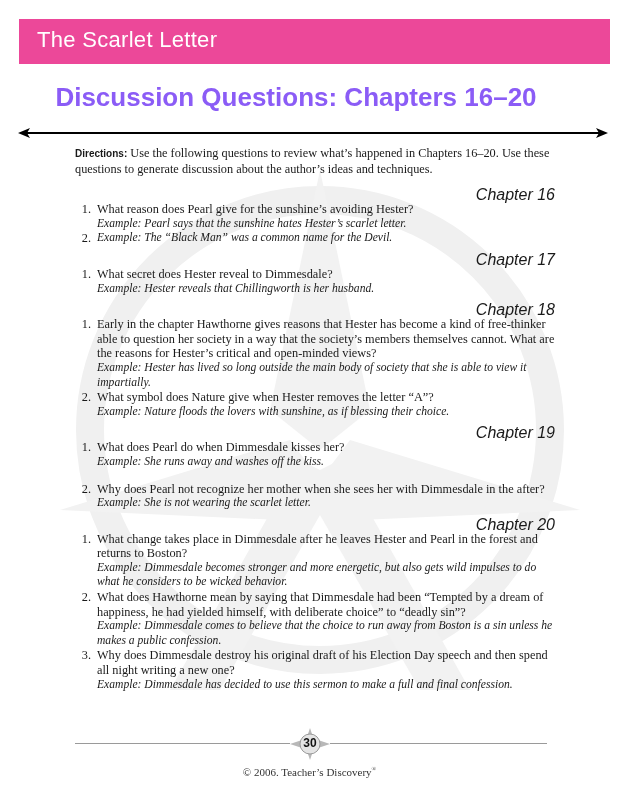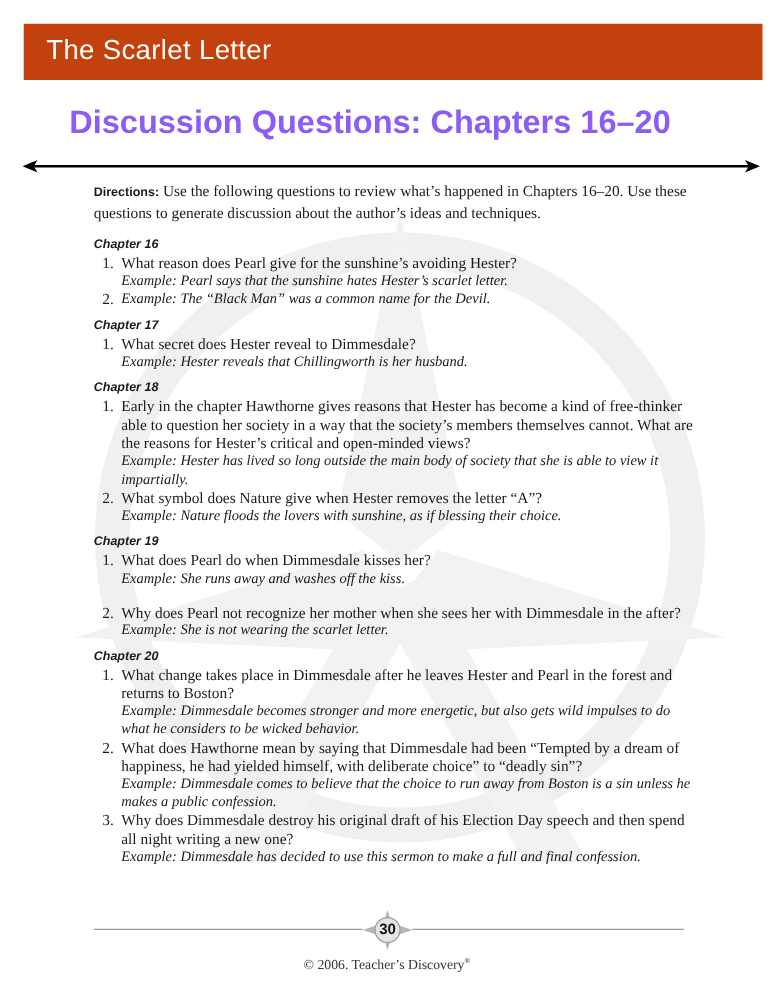--- a/index.html
+++ b/index.html
@@ -7,21 +7,21 @@
     width: 619px; height: 800px; position: relative; overflow: hidden;
     background: #ffffff; color: #1a1a1a;
     font-family: "Liberation Serif", "DejaVu Serif", serif;
   }
   .watermark {
     position: absolute; left: 20px; top: 150px; width: 600px; height: 560px;
     pointer-events: none; z-index: 0;
   }
   .header-bar {
     position: absolute; left: 19px; top: 19px; width: 591px; height: 45px;
-    background: #c2410c; z-index: 1;
+    background: #ec4899; z-index: 1;
   }
   .header-title {
     position: absolute; left: 18px; top: 6px;
     color: #ffffff; font-family: "Liberation Sans", "DejaVu Sans", sans-serif;
     font-size: 22px; letter-spacing: 0.3px; line-height: 30px;
   }
   .page-title {
     position: absolute; left: 0; top: 82px; width: 592px; text-align: center;
     font-family: "Liberation Sans", "DejaVu Sans", sans-serif;
     font-weight: bold; font-size: 26px; color: #8b5cf6; z-index: 1;
@@ -31,21 +31,21 @@
     position: absolute; left: 75px; top: 146px; width: 480px; z-index: 1;
     font-size: 12.3px; line-height: 14.6px;
   }
   .directions { margin: 0 0 12px 0; }
   .directions-label {
     font-family: "Liberation Sans", "DejaVu Sans", sans-serif; font-weight: bold; font-size: 10px;
   }
   .chapter { margin-bottom: 7px; }
   .chapter-heading {
     font-family: "Liberation Sans", "DejaVu Sans", sans-serif;
-    font-weight: bold; font-style: italic; font-size: 10px; line-height: 14px;
+    font-weight: normal; font-style: italic; font-size: 16px; line-height: 14px; text-align: right;
   }
   .question { display: flex; }
   .question-num { width: 22px; flex: 0 0 22px; text-align: right; padding-right: 6px; box-sizing: border-box; }
   .question-body { flex: 1; }
   .example { font-style: italic; font-size: 11.6px; }
   .spacer { height: 12px; }
   .footer-line { position: absolute; top: 743px; height: 1px; background: #9a9a9a; z-index: 1; }
   .page-badge { position: absolute; left: 290px; top: 728px; width: 40px; height: 32px; z-index: 1; }
   .page-num {
     position: absolute; left: 0; top: 8px; width: 40px; text-align: center;

